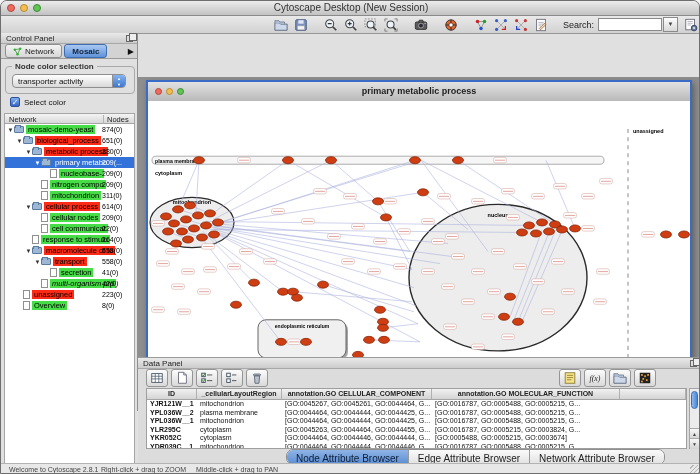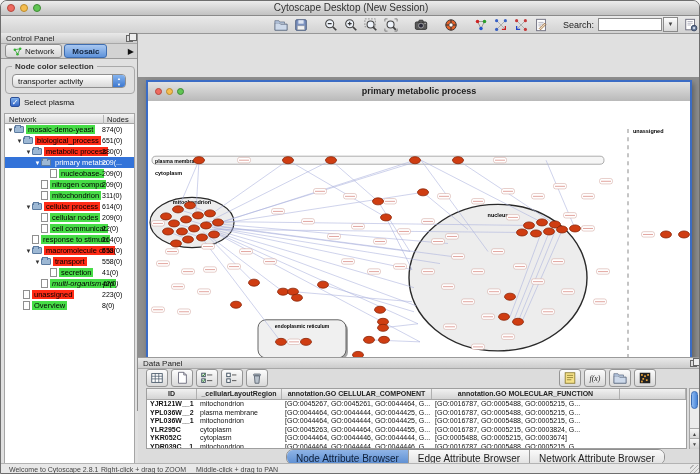--- a/index.html
+++ b/index.html
@@ -253,21 +253,21 @@
     </div>
     <div id="groupbox">
       <span id="groupbox-label">Node color selection</span>
       <div id="combo">
         <span class="combo-text">transporter activity</span>
         <span class="combo-btn">▲<br>▼</span>
       </div>
     </div>
     <div id="checkbox-row">
       <span id="checkbox">✓</span>
-      <span id="checkbox-label">Select plasma</span>
+      <span id="checkbox-label">Select color</span>
     </div>
     <div id="tree-header">
       <span class="c1">Network</span>
       <span class="c2">Nodes</span>
     </div>
     <div id="tree-body">
         <div class="trow" style="padding-left: 2px;">
           <span class="exp">▼</span>
           <span class="ticon folder"></span>
           <span class="tlabel green">mosaic-demo-yeast</span>

